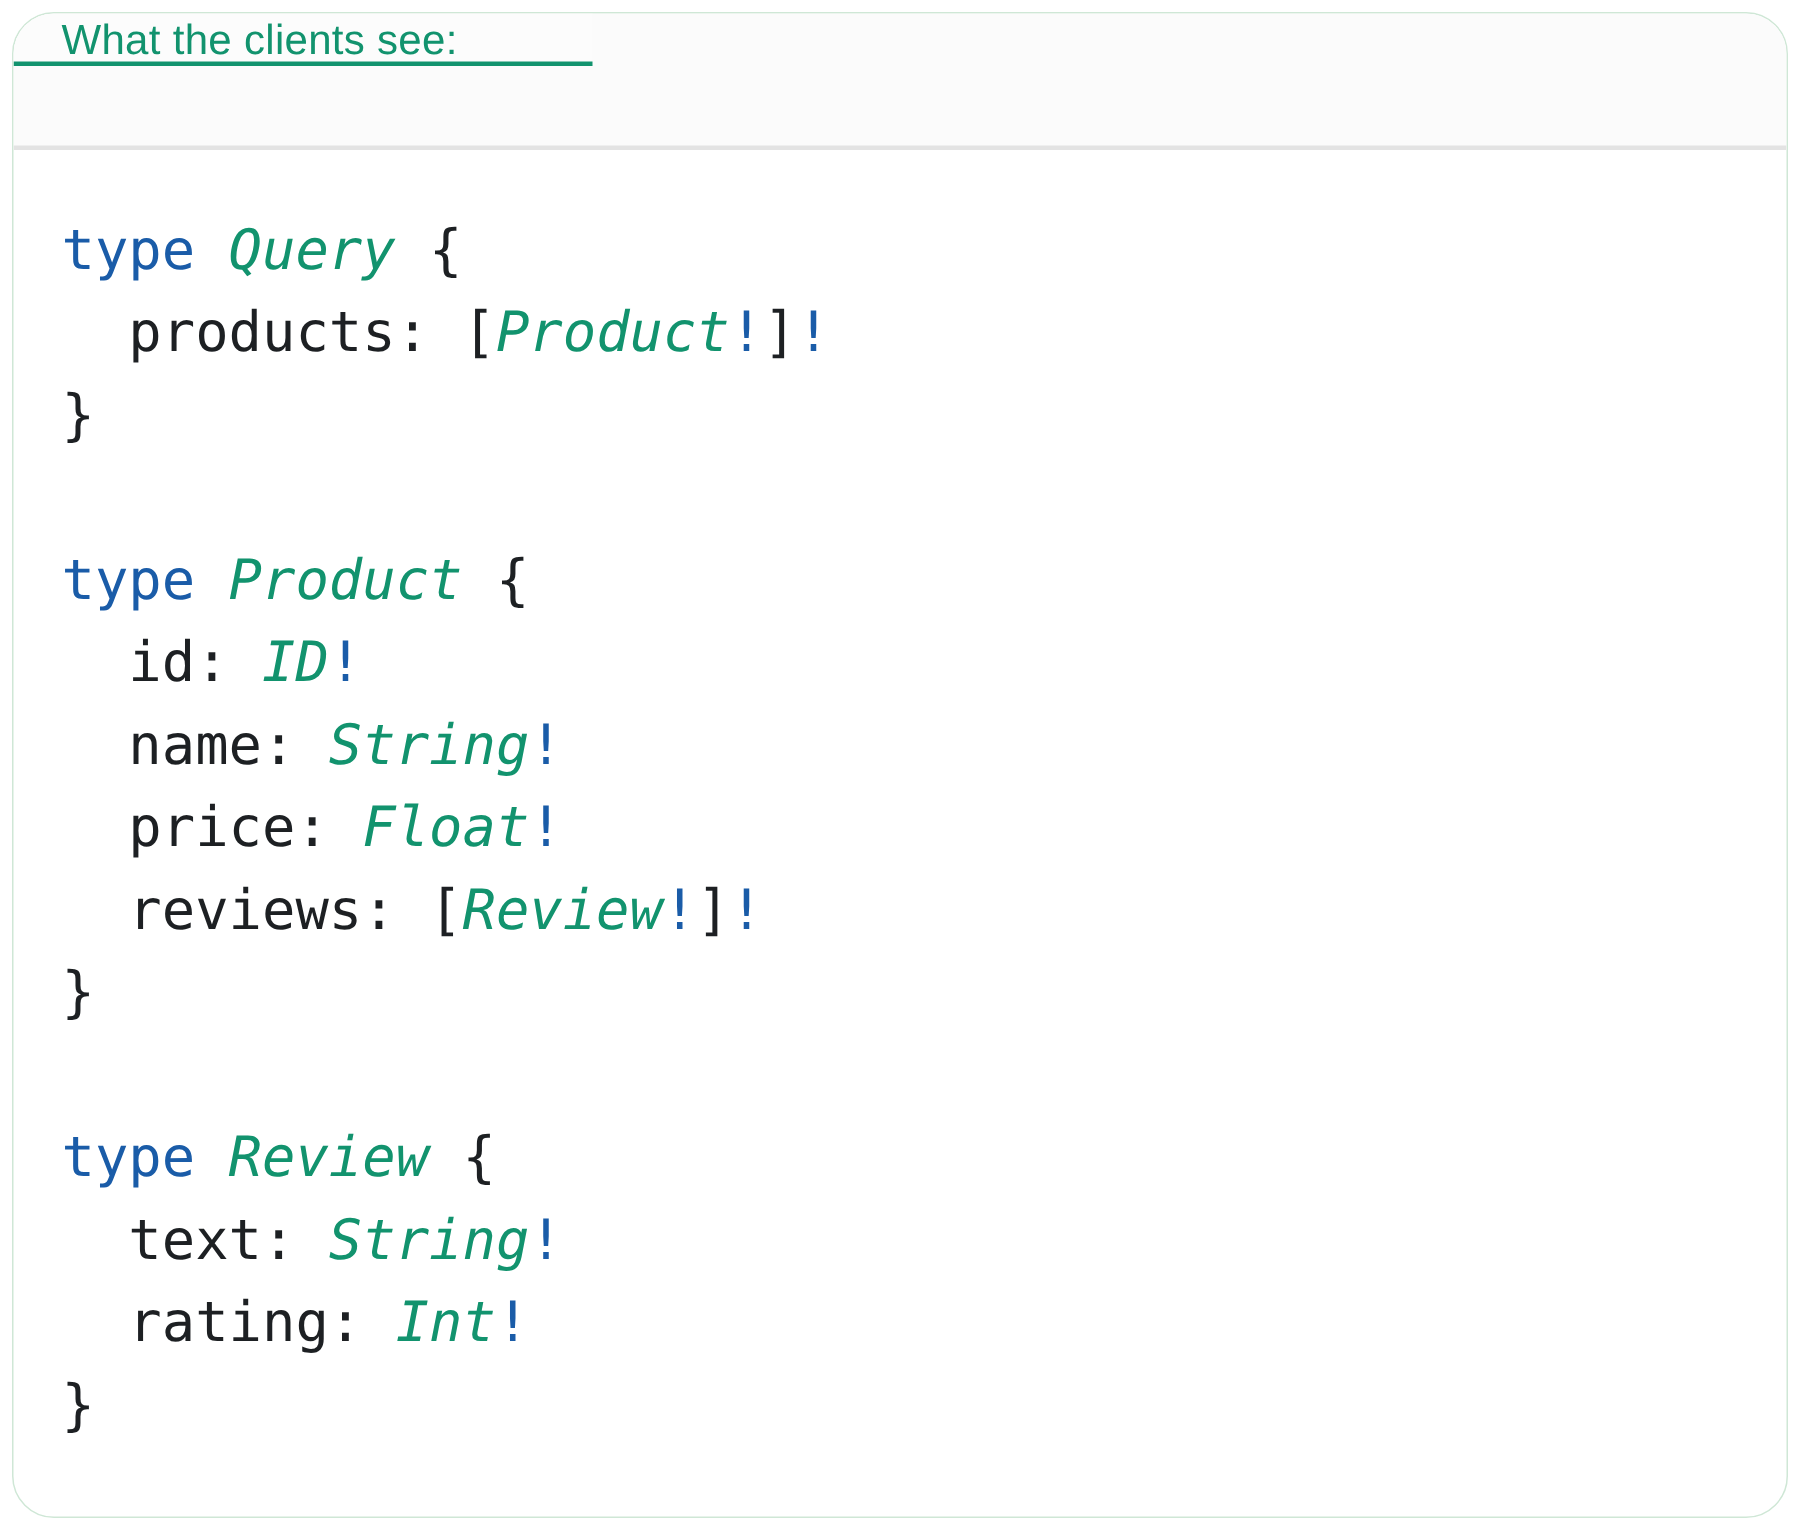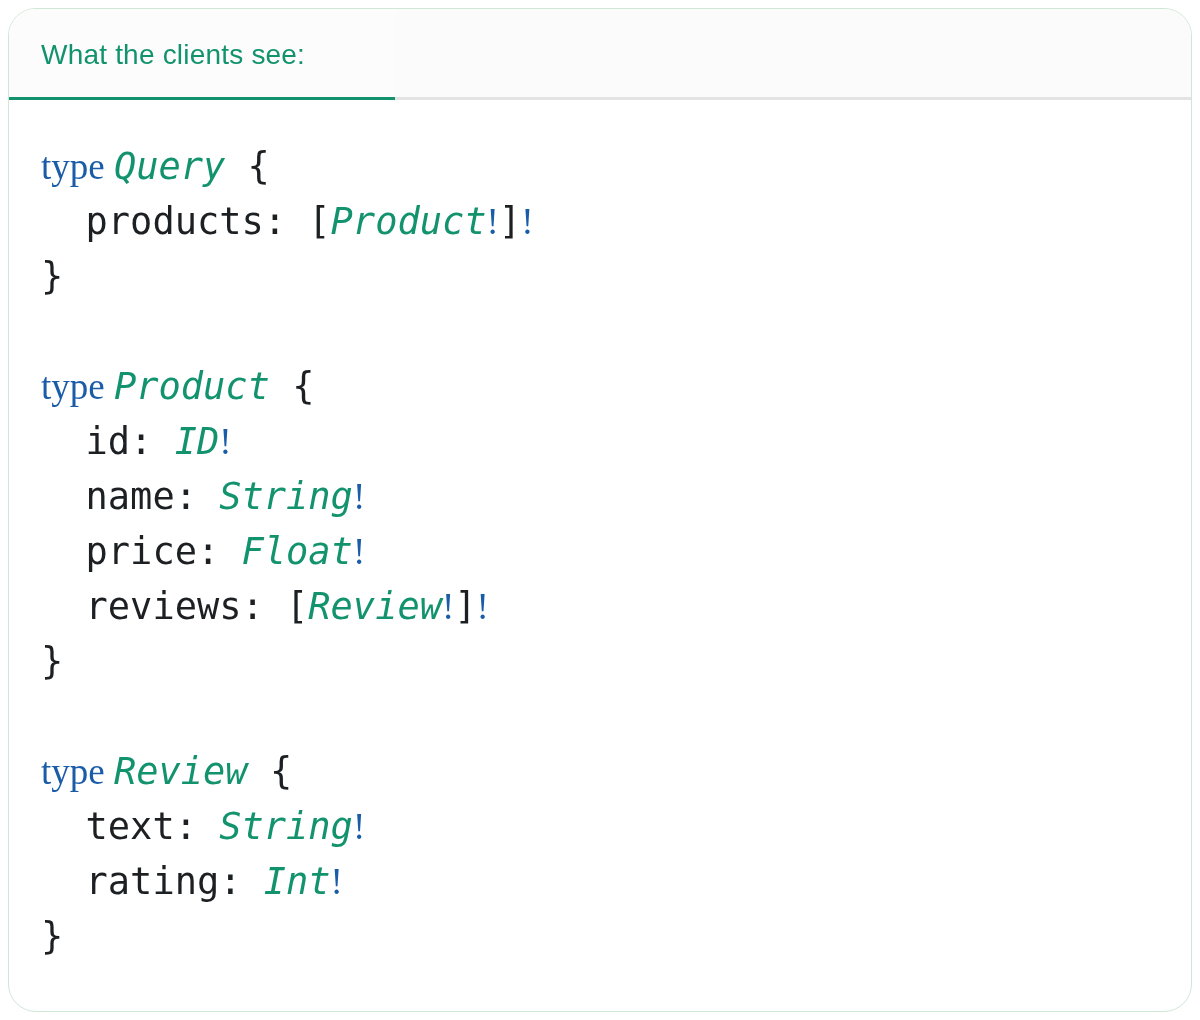--- a/index.html
+++ b/index.html
@@ -26,20 +26,21 @@
     height: 1004px;
     background: #ffffff;
     border: 1.5px solid var(--card-border);
     border-radius: 28px;
     overflow: hidden;
   }
   .card-header {
     display: flex;
     height: 91px;
     background: var(--header-bg);
+    flex-direction: column;
   }
   .tab {
     width: 386px;
     display: flex;
     align-items: center;
     padding-left: 32px;
     border-bottom: 3px solid var(--accent-green);
     background: #FCFCFC;
     cursor: pointer;
   }
@@ -57,21 +58,21 @@
   .code-block {
     padding: 39px 32px 0 32px;
     font-family: "DejaVu Sans Mono", "Liberation Mono", monospace;
     font-size: 37px;
     line-height: 55px;
     white-space: pre;
     color: var(--text-dark);
   }
   .code-line { height: 55px; }
   .tok-plain    { color: var(--text-dark); }
-  .tok-keyword  { color: var(--keyword-blue); font-family: Liberation Serif, serif; }
+  .tok-keyword  { color: var(--keyword-blue); }
   .tok-typename { color: var(--accent-green); font-style: italic; }
 </style>
 </head>
 <body>
 
 <div class="card">
   <div class="card-header">
     <div class="tab">
       <span class="tab-label">What the clients see:</span>
     </div>

